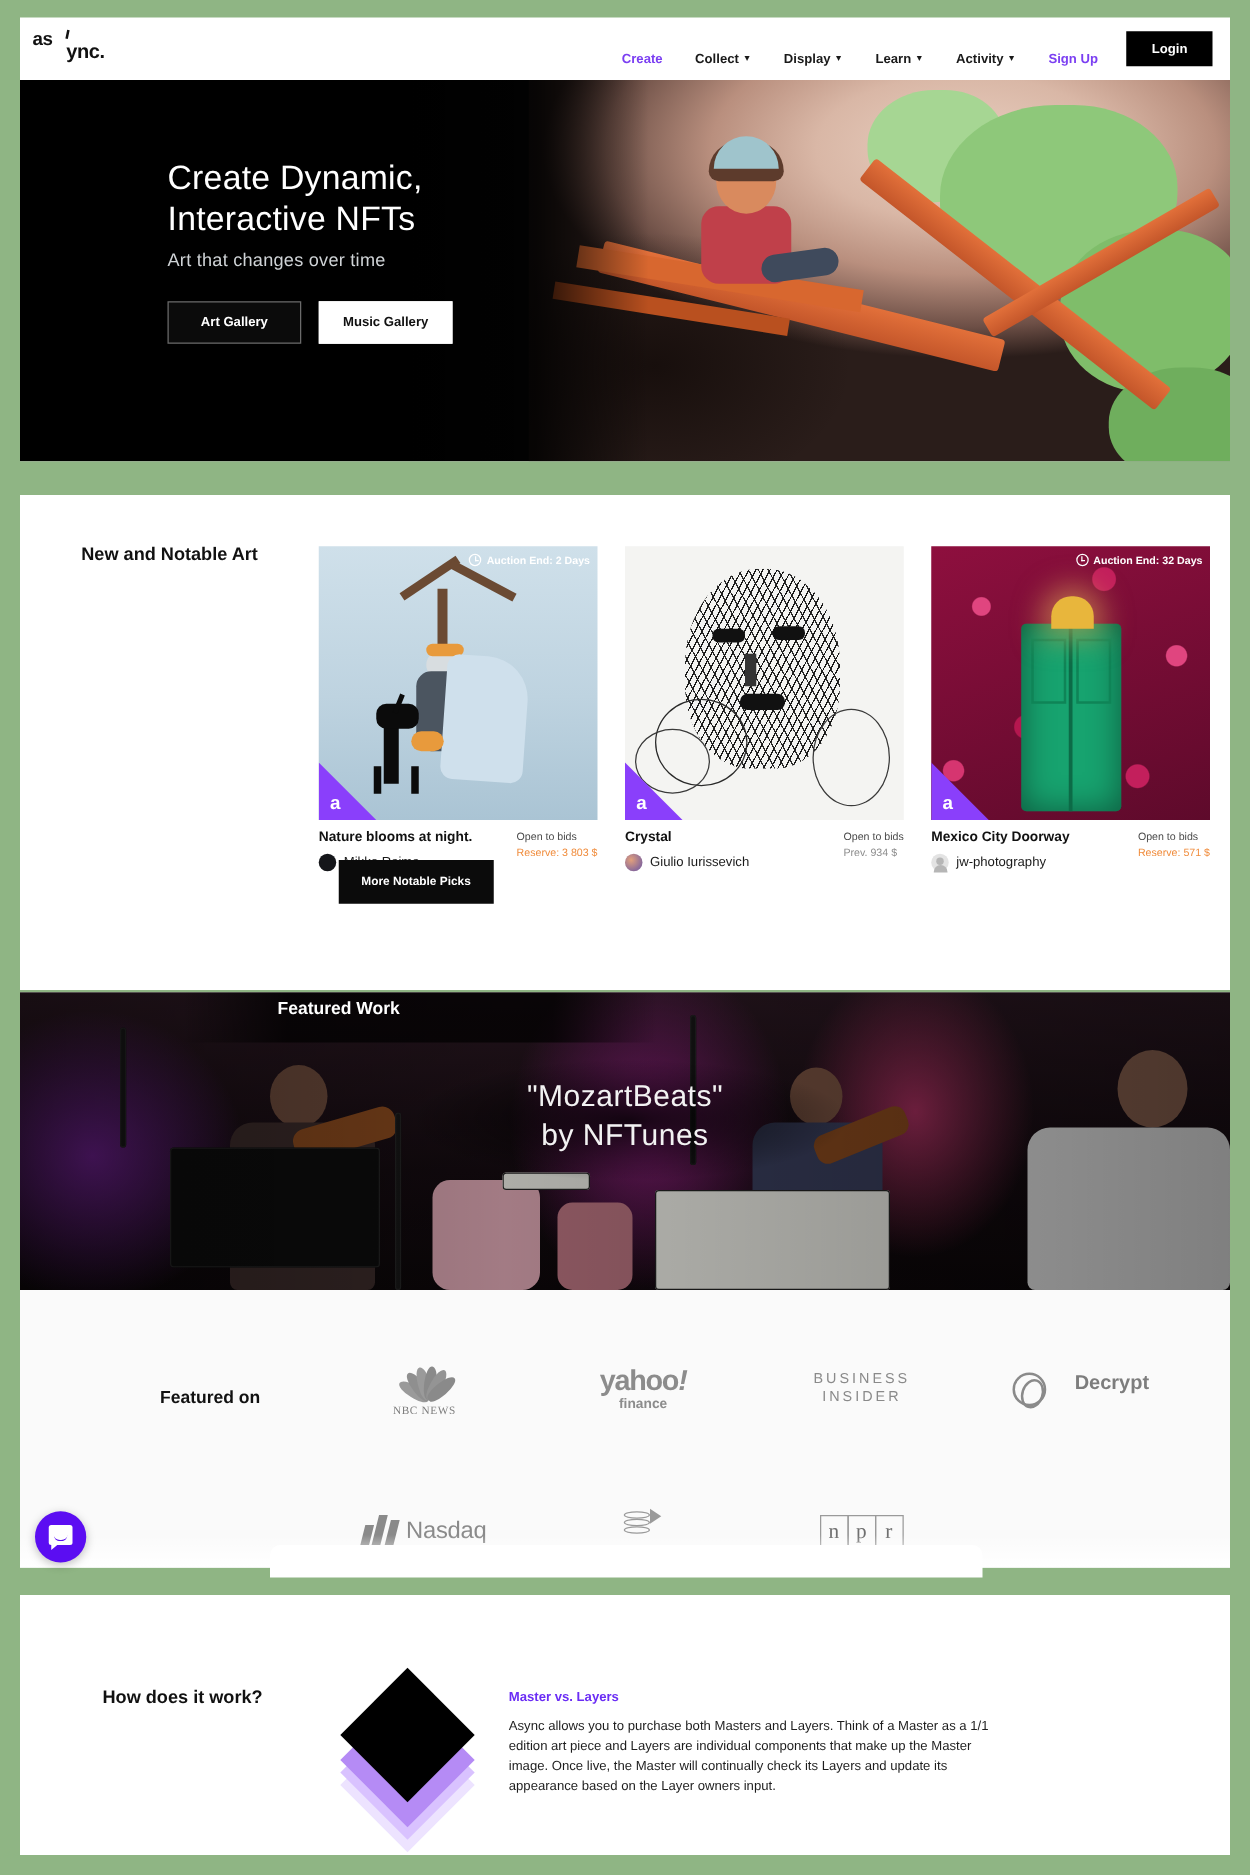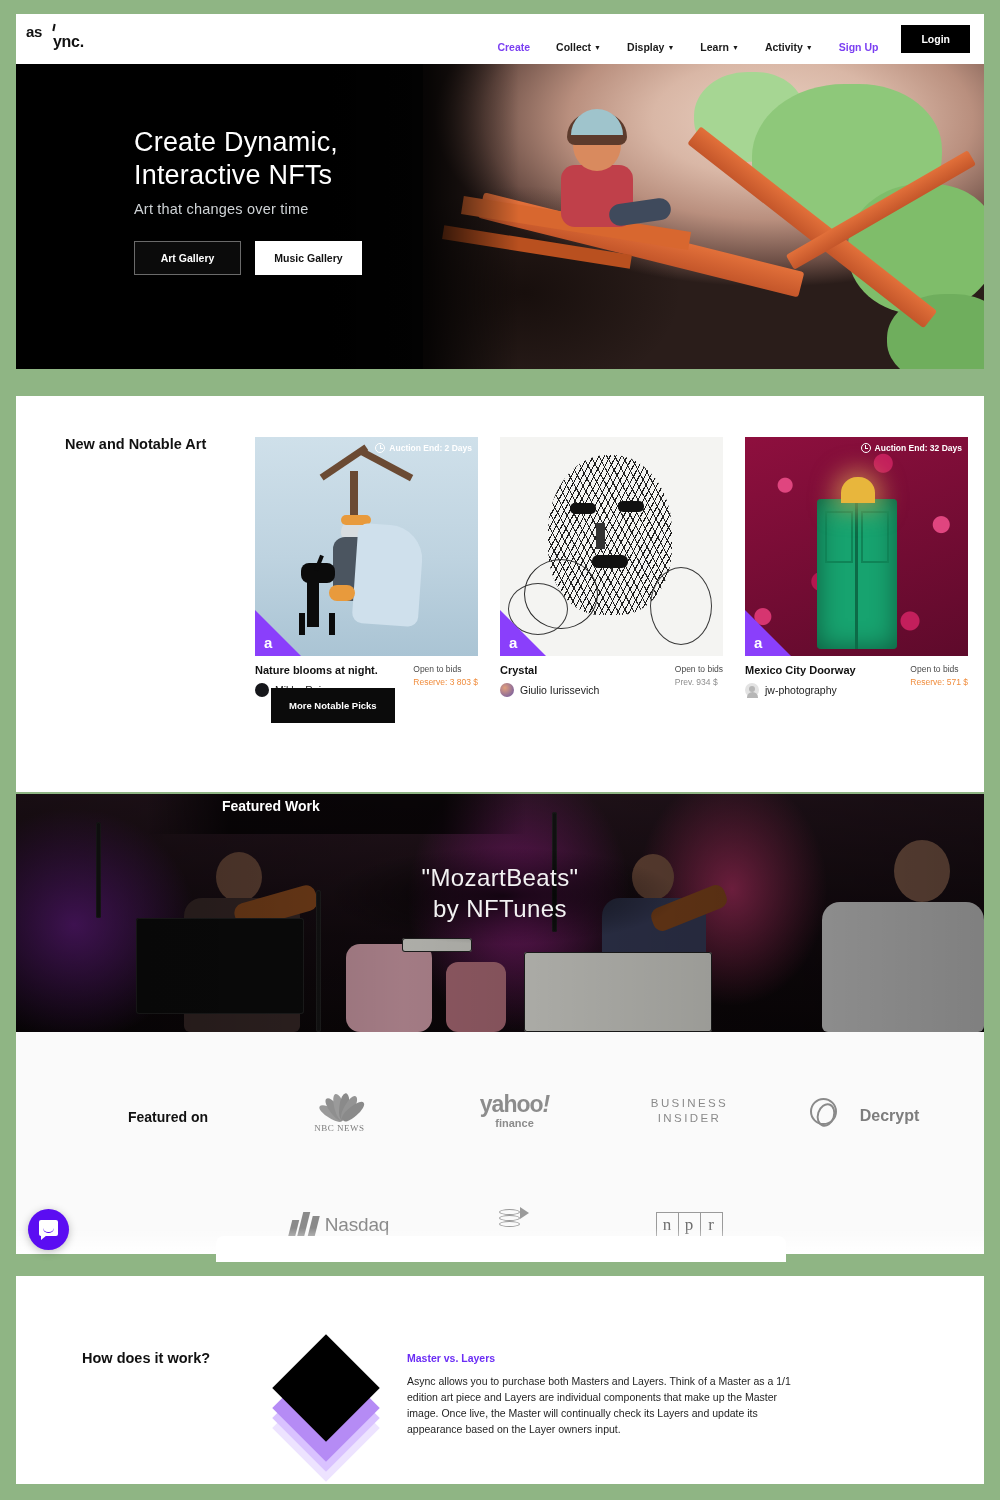--- a/index.html
+++ b/index.html
@@ -181,21 +181,21 @@
   .lg-yahoo .y2 { font-size: 11px; font-weight: 700; color: #8c8c8c; margin-top: 2px; }
   .lg-nbc { text-align: center; }
   .nbc-peacock { position: relative; width: 52px; height: 30px; margin: 0 auto 3px; }
   .nbc-feather {
     position: absolute; left: 24px; bottom: 0; width: 10px; height: 27px;
     background: #8f8f8f; border-radius: 50% 50% 40% 40%; transform-origin: 50% 100%;
   }
   .lg-nbc .t { font-size: 9px; letter-spacing: .5px; color: #7d7d7d; font-family: "Liberation Serif", serif; }
   .lg-bankless { font-size: 15px; font-weight: 700; letter-spacing: 1px; color: #7a7a7a; border-bottom: 2px solid #7a7a7a; padding-bottom: 3px; }
   .lg-bi { text-align: center; font-size: 11.5px; letter-spacing: 2.4px; color: #8a8a8a; line-height: 15px; }
-  .lg-decrypt { display: flex; align-items: flex-end; gap: 23px; }
+  .lg-decrypt { display: flex; align-items: flex-start; gap: 23px; }
   .dec-mark { width: 27px; height: 27px; border-radius: 50%; border: 2px solid #8a8a8a; position: relative; }
   .dec-mark:before { content:""; position:absolute; left:5px; top:3px; width:14px; height:20px; border:2px solid #8a8a8a; border-radius:50%; transform: rotate(18deg); }
   .lg-decrypt .t { font-size: 16px; font-weight: 700; color: #7d7d7d; }
   .lg-nasdaq { display: flex; align-items: center; gap: 5px; }
   .nas-mark { position: relative; width: 30px; height: 26px; }
   .nas-b { position: absolute; bottom: 0; width: 7px; background: #8a8a8a; transform: skewX(-14deg); }
   .lg-nasdaq .t { font-size: 19px; color: #8a8a8a; letter-spacing: -.2px; }
   .lg-cointel { text-align: center; }
   .ct-mark { width: 30px; height: 26px; margin: 0 auto 5px; position: relative; }
   .ct-disc { position: absolute; left: 0; width: 21px; height: 6px; border: 1.4px solid #9a9a9a; border-radius: 50%; }

